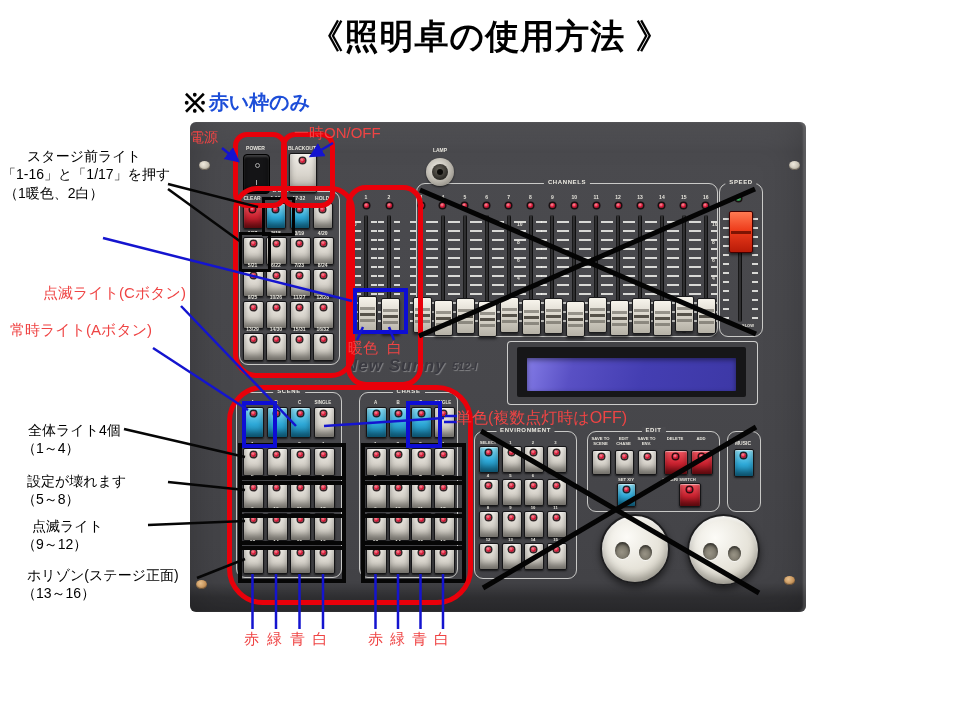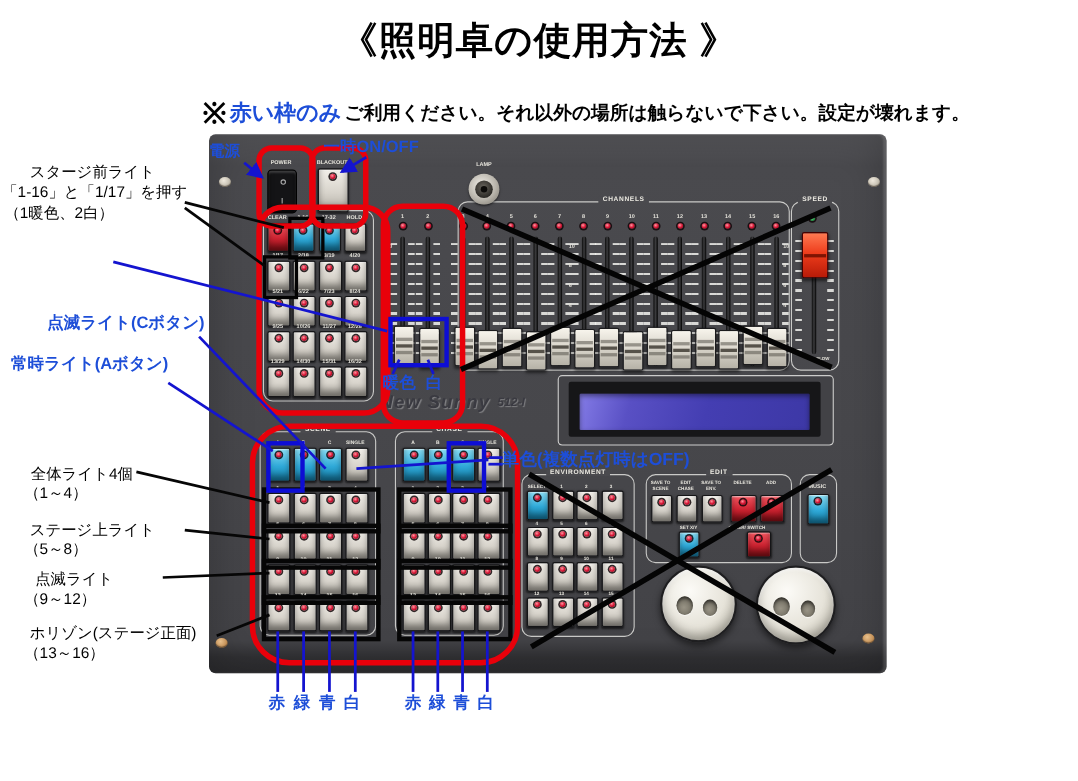--- a/index.html
+++ b/index.html
@@ -7,21 +7,21 @@
          font-family:"Liberation Sans",sans-serif;}
   
   #title{position:absolute;top:14px;left:0;width:100%;text-align:center;
          font-size:34px;font-weight:bold;color:#000;letter-spacing:1px;z-index:50;}
   #warning{position:absolute;top:84px;left:184px;display:flex;align-items:center;gap:3px;
            font-weight:bold;z-index:50;white-space:nowrap;}
   #warning .w-mark{font-size:26px;color:#000;}
   #warning .w-red{font-size:20px;color:#1d4ed8;}
   #warning .w-rest{font-size:17px;color:#000;}
   .ann-black{position:absolute;color:#000;font-size:14px;font-weight:500;white-space:nowrap;z-index:55;}
-  .ann-blue{position:absolute;color:#1d4ed8;font-weight:700;white-space:nowrap;z-index:55;}
+  .ann-blue{position:absolute;color:#ef4444;font-weight:400;white-space:nowrap;z-index:55;}
   #colors-note{position:absolute;left:261px;top:649px;font-size:25px;font-weight:500;color:#000;z-index:55;}
   
   #panel{position:absolute;left:190px;top:122px;width:616px;height:490px;border-radius:6px;
          background:linear-gradient(180deg,#58585c 0%,#4a4a4e 6%,#47474b 55%,#434347 94%,#313134 97%,#2d2d30 100%);
          box-shadow:inset 0 0 40px rgba(0,0,0,0.25), inset -3px 0 2px rgba(255,255,255,0.18);z-index:1;}
   .screw{position:absolute;width:11px;height:9px;border-radius:50%;z-index:3;
          background:radial-gradient(circle at 40% 35%,#efe9dd,#beb8aa 70%,#8d887c);
          box-shadow:inset 0 -1px 1px rgba(60,50,40,.7);}
   .screw.brass{background:radial-gradient(circle at 40% 35%,#e8c08c,#bf8a50 70%,#7c5830);}
   .gbox{position:absolute;border:1.5px solid rgba(238,238,235,0.78);border-radius:9px;z-index:2;}
@@ -96,21 +96,20 @@
 </head>
 <body>
 
 <div id="stage">
 
   <div id="title">《照明卓の使用方法 》</div>
 
   <div id="warning">
     <span class="w-mark">※</span>
     <span class="w-red">赤い枠のみ</span>
-    <span class="w-rest">ご利用ください。それ以外の場所は触らないで下さい。設定が壊れます。</span>
   </div>
 
   <div id="panel"></div>
   <div class="screw" style="left:199px;top:161px;"></div>
   <div class="screw" style="left:789px;top:161px;"></div>
   <div class="screw brass" style="left:196px;top:580px;"></div>
   <div class="screw brass" style="left:784px;top:576px;"></div>
 
   <div class="blab" style="left:238px;top:145px;width:35px;">POWER</div>
   <div id="power-rocker">
@@ -234,21 +233,21 @@
 
   <div class="ann-blue" style="left:190px;top:129px;font-size:14px;">電源</div>
   <div class="ann-blue" style="left:294px;top:124px;font-size:15px;">一時ON/OFF</div>
   <div class="ann-black" style="left:27px;top:148px;">スタージ前ライト</div>
   <div class="ann-black" style="left:2px;top:166px;">「1-16」と「1/17」を押す</div>
   <div class="ann-black" style="left:4px;top:185px;">（1暖色、2白）</div>
   <div class="ann-blue" style="left:43px;top:284px;font-size:15px;">点滅ライト(Cボタン)</div>
   <div class="ann-blue" style="left:10px;top:321px;font-size:15px;">常時ライト(Aボタン)</div>
   <div class="ann-black" style="left:28px;top:422px;">全体ライト4個</div>
   <div class="ann-black" style="left:22px;top:440px;">（1～4）</div>
-  <div class="ann-black" style="left:27px;top:473px;">ステージ上ライト</div>
+  <div class="ann-black" style="left:27px;top:473px;">設定が壊れます</div>
   <div class="ann-black" style="left:22px;top:491px;">（5～8）</div>
   <div class="ann-black" style="left:32px;top:518px;">点滅ライト</div>
   <div class="ann-black" style="left:22px;top:536px;">（9～12）</div>
   <div class="ann-black" style="left:27px;top:567px;">ホリゾン(ステージ正面)</div>
   <div class="ann-black" style="left:22px;top:585px;">（13～16）</div>
   <div class="ann-blue" style="left:348px;top:339px;font-size:15px;">暖色</div>
   <div class="ann-blue" style="left:387px;top:339px;font-size:15px;">白</div>
   <div class="ann-blue" style="left:456px;top:408px;font-size:16px;">単色(複数点灯時はOFF)</div>
 
 <div class="blab" style="left: 239px; top: 195px; width: 26px;">CLEAR</div>

